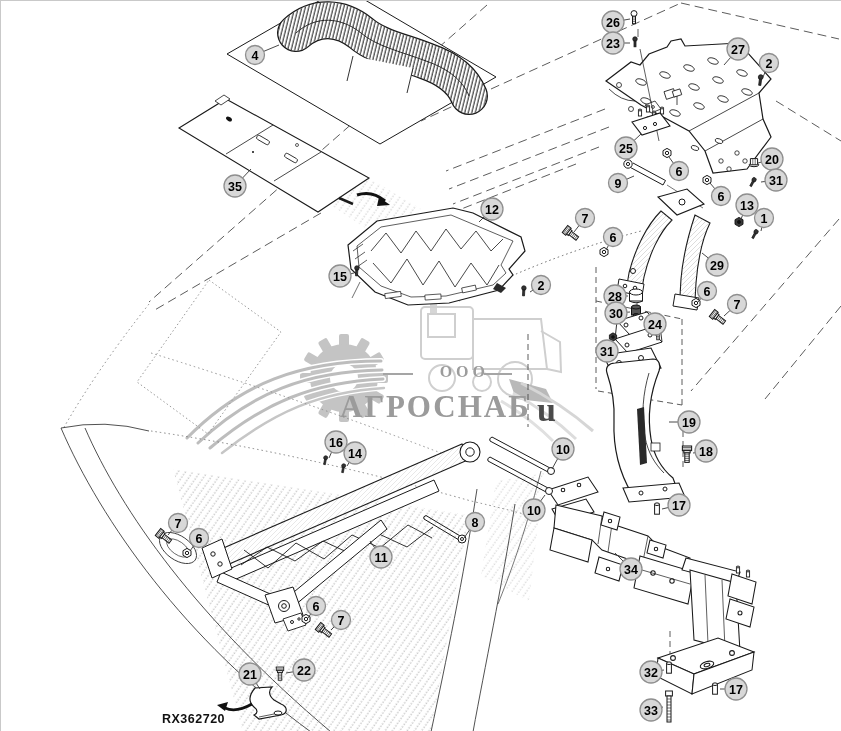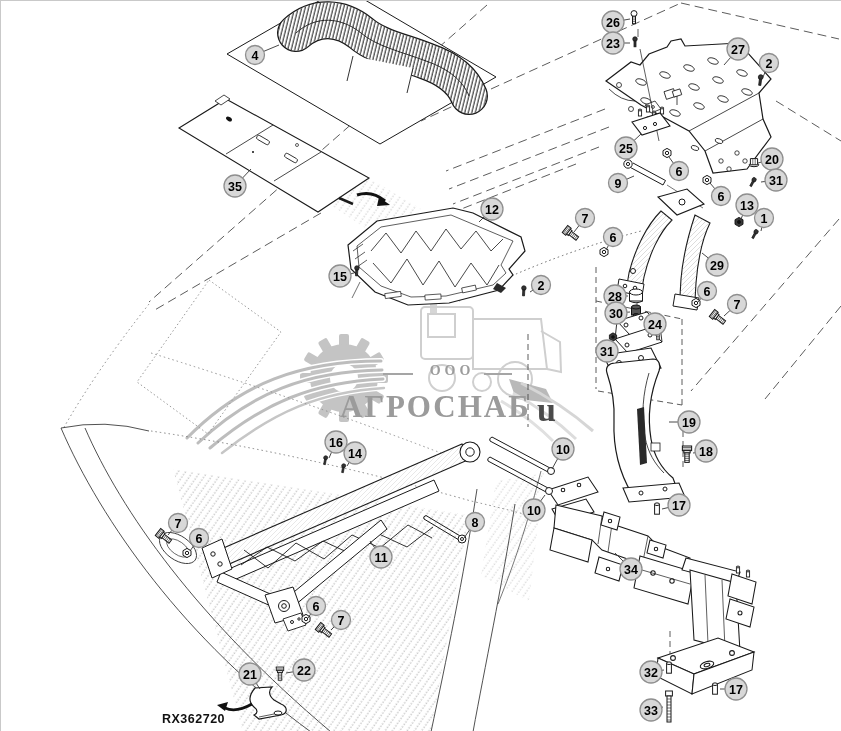--- a/index.html
+++ b/index.html
@@ -1,19 +1,19 @@
 <!DOCTYPE html>
 <html><head>
 <meta charset="utf-8">
 <style>
   html,body{margin:0;padding:0;background:#fff;font-family:"Liberation Sans",sans-serif;}
   #stage{position:relative;width:841px;height:731px;background:#fff;border:1px solid #c9c9c9;overflow:hidden;}
   #stage svg{position:absolute;left:0;top:0;}
   .wm-text{position:absolute;color:#9c9c9c;font-family:"Liberation Serif",serif;user-select:none;}
-  #wm-prefix{left:414px;top:362px;width:74px;text-align:center;font-size:14px;font-weight:bold;letter-spacing:4px;}
+  #wm-prefix{left:414px;top:362px;width:74px;text-align:right;font-size:16px;font-weight:bold;letter-spacing:4px;}
   #wm-company{left:339px;top:376px;font-size:31px;font-weight:bold;letter-spacing:2px;color:#9b9b9b;margin-top:12px;}
   #wm-mark{left:536px;top:390px;font-size:34px;font-weight:bold;color:#4a4a4a;}
   .wm-line{position:absolute;height:2px;background:#a5a5a5;}
   #rx-code{position:absolute;left:161px;top:711px;font-size:12.5px;font-weight:bold;color:#111;letter-spacing:.5px;font-family:"Liberation Sans",sans-serif;}
   text.co{font:bold 12.5px "Liberation Sans",sans-serif;fill:#000;}
 </style>
 </head>
 <body>
 
 <div id="stage">

